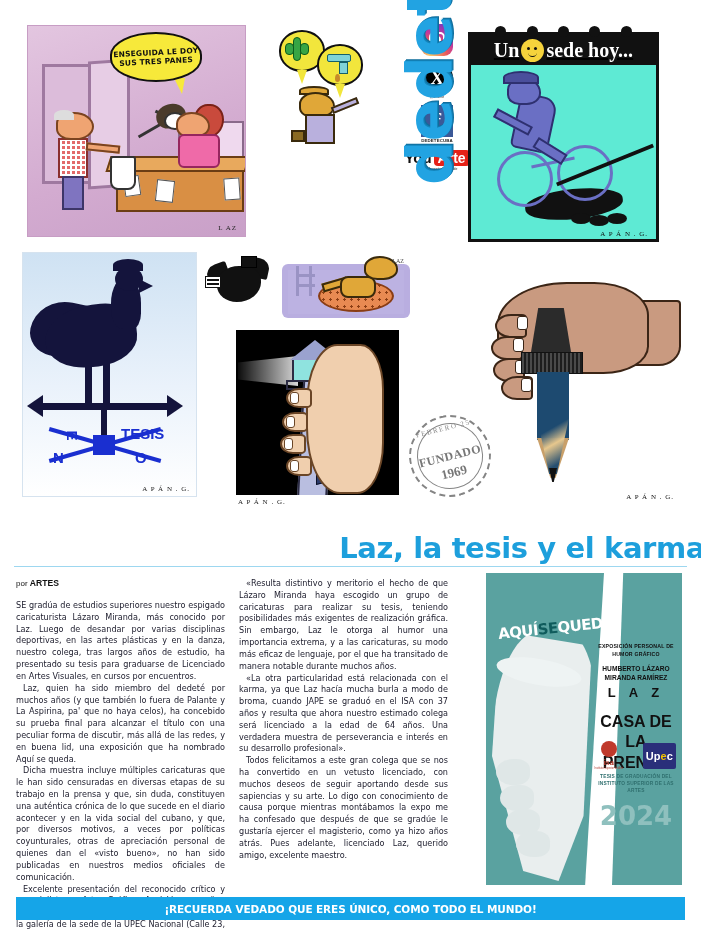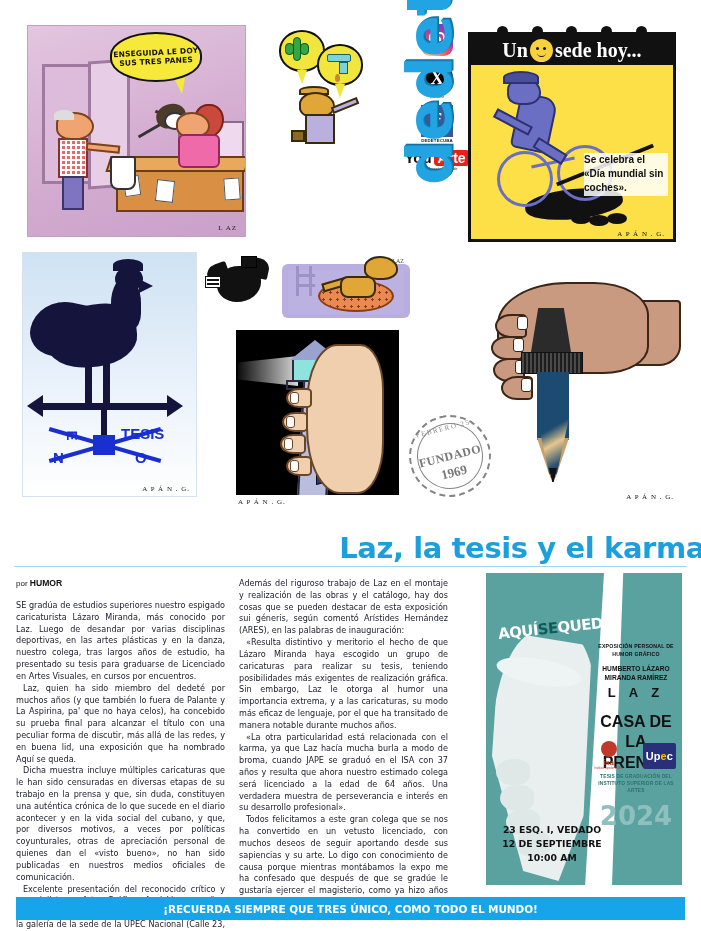--- a/index.html
+++ b/index.html
@@ -259,22 +259,22 @@
   .stamp .inner{position:absolute;inset:6px;border:1.5px solid #555;border-radius:50%;}
   .stamp .mid{position:absolute;left:0;right:0;top:32px;text-align:center;
       font-family:"Liberation Serif",serif;font-weight:700;font-size:12px;color:#444;
       letter-spacing:.5px;}
   .stamp .yr{position:absolute;left:0;right:0;top:48px;text-align:center;
       font-family:"Liberation Serif",serif;font-weight:700;font-size:13px;color:#444;}
   .stamp .arc{position:absolute;left:0;right:0;top:7px;text-align:center;
       font-family:"Liberation Serif",serif;font-size:7px;color:#555;letter-spacing:1.6px;}
 
   
-  .diahoy{position:absolute;left:468px;top:32px;width:208px;height:210px;
-      border:3px solid #111;background:#fde047;}
+  .diahoy{position:absolute;left:468px;top:32px;width:191px;height:210px;
+      border:3px solid #111;background:#5eead4;text-decoration:underline;}
   .diahoy .rings{position:absolute;left:0;right:0;top:-9px;height:12px;
       display:flex;justify-content:space-around;padding:0 14px;}
   .diahoy .rings i{display:block;width:11px;height:11px;background:#111;border-radius:50%;}
   .diahoy .hdr{height:30px;background:#111;color:#fff;display:flex;align-items:center;
       justify-content:center;gap:4px;font-family:"Liberation Serif",serif;
       font-weight:700;font-size:20px;}
   .diahoy .sun{width:19px;height:19px;border-radius:50%;background:#f6d33c;
       box-shadow:0 0 0 2px #f6d33c;display:inline-block;position:relative;}
   .diahoy .sun:before{content:"";position:absolute;left:4px;top:6px;width:3px;height:3px;
       background:#111;border-radius:50%;box-shadow:7px 0 0 #111;}
@@ -582,21 +582,20 @@
         <div class="wheel wl"></div>
         <div class="wheel wr"></div>
         <div class="bar"></div>
         <div class="bar2"></div>
         <div class="cyc-t"></div>
         <div class="leg"></div>
         <div class="arm"></div>
         <div class="cyc-h"></div>
         <div class="helm"></div>
         <div class="pointer"></div>
-        <div class="cap">Se celebra el «Día mundial sin coches».</div>
         <div class="sig">A P Á N . G.</div>
       </div>
     </div>
 
     <div class="pencil">
       <div class="arm"></div>
       <div class="fist"></div>
       <div class="fing p1"></div>
       <div class="fing p2"></div>
       <div class="fing p3"></div>
@@ -612,32 +611,31 @@
       <div class="globe"></div>
       <div class="lead"></div>
       <div class="sig">A P Á N . G.</div>
     </div>
   </div>
 
   <div class="headline">Laz, la tesis y el karma</div>
   <div class="rule"></div>
 
   <div class="byline">
-    <span>por </span><b>HUMOR</b>
+    <span>por </span><b>ARTES</b>
   </div>
 
   <div class="col col1">
     <p class="first">SE gradúa de estudios superiores nuestro espigado caricaturista Lázaro Miranda, más conocido por Laz. Luego de desandar por varias disciplinas deportivas, en las artes plásticas y en la danza, nuestro colega, tras largos años de estudio, ha presentado su tesis para graduarse de Licenciado en Artes Visuales, en cursos por encuentros.</p>
     <p>Laz, quien ha sido miembro del dedeté por muchos años (y que también lo fuera de Palante y La Aspirina, pa' que no haya celos), ha concebido su prueba final para alcanzar el título con una peculiar forma de discutir, más allá de las redes, y en buena lid, una exposición que ha nombrado Aquí se queda.</p>
     <p>Dicha muestra incluye múltiples caricaturas que le han sido censuradas en diversas etapas de su trabajo en la prensa y que, sin duda, constituyen una auténtica crónica de lo que sucede en el diario acontecer y en la vida social del cubano, y que, por diversos motivos, a veces por políticas coyunturales, otras de apreciación personal de quienes dan el «visto bueno», no han sido publicadas en nuestros medios oficiales de comunicación.</p>
     <p>Excelente presentación del reconocido crítico y especialista en Artes Gráficas Axel Li acompañan estas caricaturas que han quedado expuestas en la galería de la sede de la UPEC Nacional (Calle 23, esquina I, Vedado, La Habana), hasta el venidero mes de octubre.</p>
   </div>
 
   <div class="col col2">
-    <p class="first">Además del riguroso trabajo de Laz en el montaje y realización de las obras y el catálogo, hay dos cosas que se pueden destacar de esta exposición sui géneris, según comentó Arístides Hernández (ARES), en las palabras de inauguración:</p>
     <p>«Resulta distintivo y meritorio el hecho de que Lázaro Miranda haya escogido un grupo de caricaturas para realizar su tesis, teniendo posibilidades más exigentes de realización gráfica. Sin embargo, Laz le otorga al humor una importancia extrema, y a las caricaturas, su modo más eficaz de lenguaje, por el que ha transitado de manera notable durante muchos años.</p>
     <p>«La otra particularidad está relacionada con el karma, ya que Laz hacía mucha burla a modo de broma, cuando JAPE se graduó en el ISA con 37 años y resulta que ahora nuestro estimado colega será licenciado a la edad de 64 años. Una verdadera muestra de perseverancia e interés en su desarrollo profesional».</p>
     <p>Todos felicitamos a este gran colega que se nos ha convertido en un vetusto licenciado, con muchos deseos de seguir aportando desde sus sapiencias y su arte. Lo digo con conocimiento de causa porque mientras montábamos la expo me ha confesado que después de que se gradúe le gustaría ejercer el magisterio, como ya hizo años atrás. Pues adelante, licenciado Laz, querido amigo, excelente maestro.</p>
   </div>
 
   <div class="poster">
     <div class="teal-l"></div>
     <div class="teal-r"></div>
     <div class="finger"></div>
     <div class="knuck k1"></div>
@@ -663,22 +661,17 @@
       <div class="upec">
           <span>Up</span>
           <span class="c">e</span>
           <span>c</span>
         </div>
     </div>
 
     <div class="tesis">TESIS DE GRADUACIÓN DEL INSTITUTO SUPERIOR DE LAS ARTES</div>
     <div class="year">2024</div>
 
-    <div class="addr">
-      <div>23 ESQ. I, VEDADO</div>
-      <div>12 DE SEPTIEMBRE</div>
-      <div>10:00 AM</div>
-    </div>
   </div>
 
-  <div class="banner">¡RECUERDA SIEMPRE QUE TRES ÚNICO, COMO TODO EL MUNDO!</div>
+  <div class="banner">¡RECUERDA VEDADO QUE ERES ÚNICO, COMO TODO EL MUNDO!</div>
 
 </div>
 
 </body></html>

